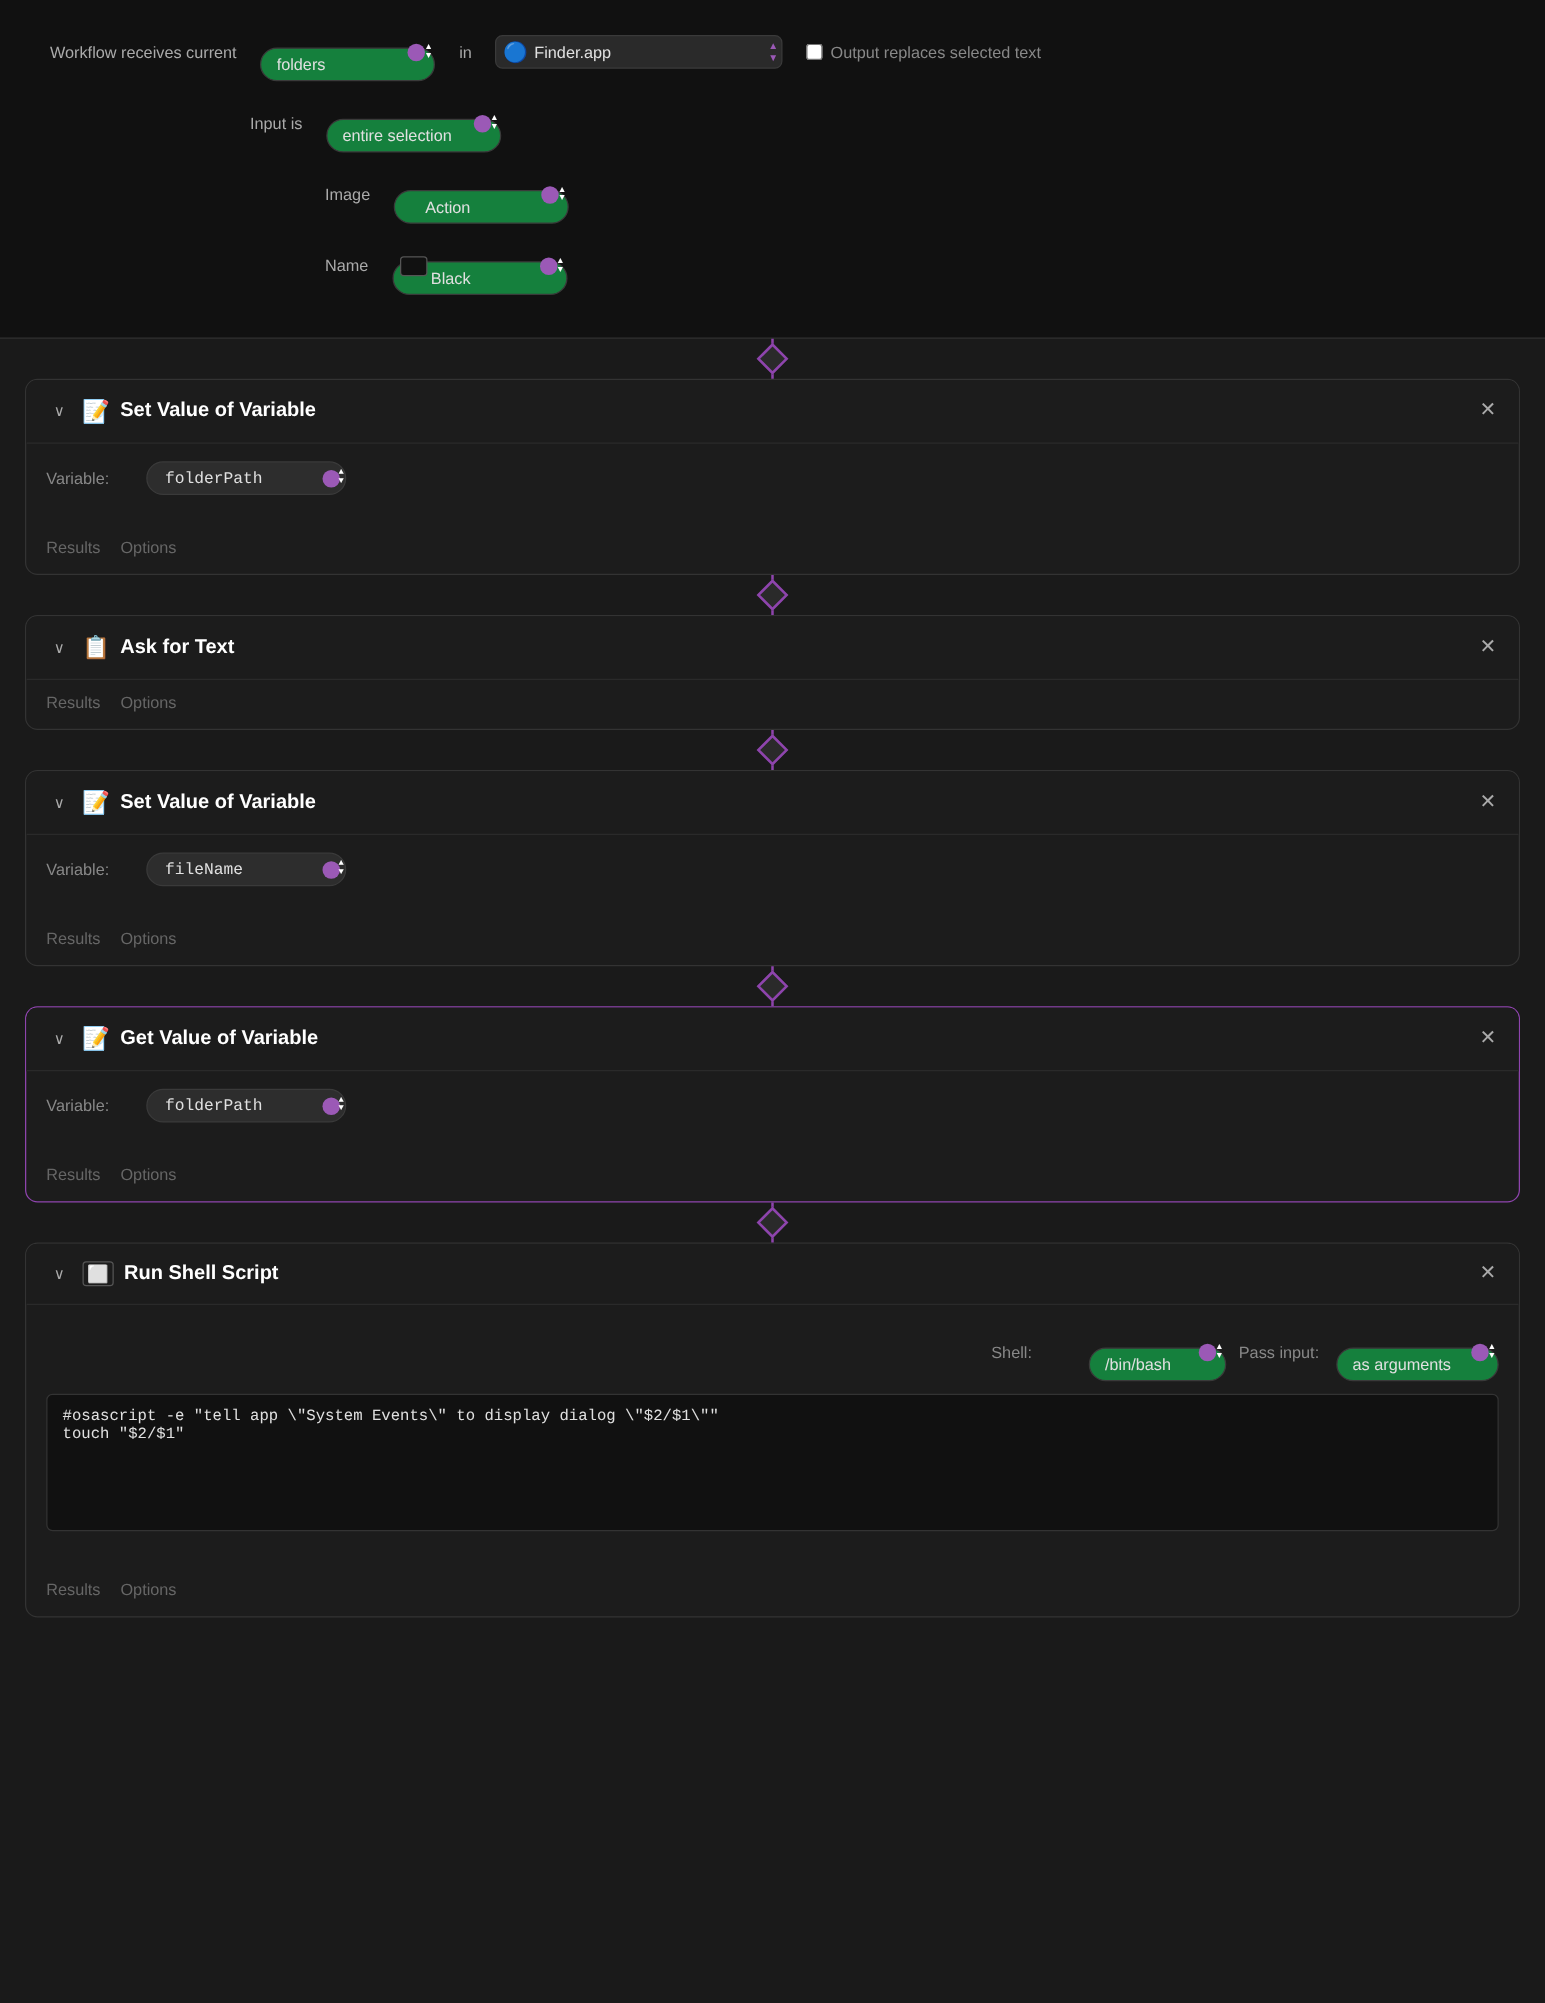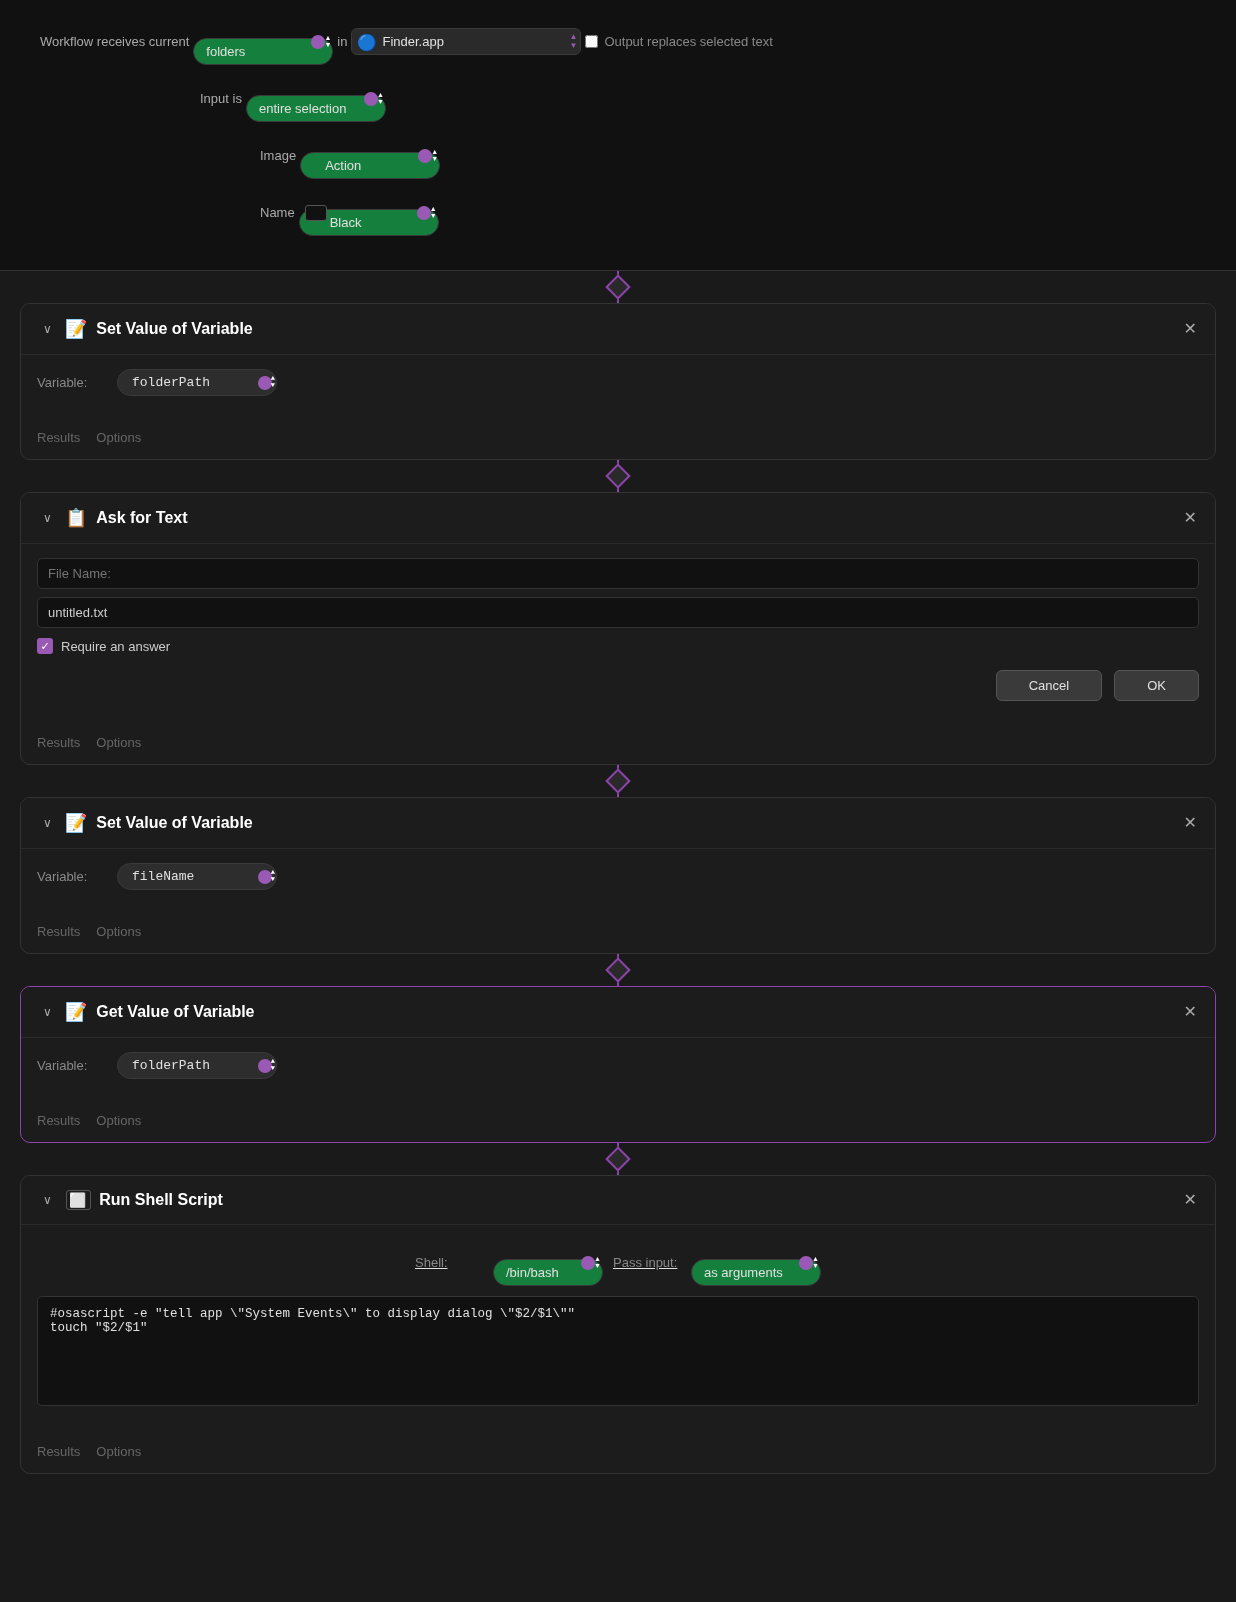--- a/index.html
+++ b/index.html
@@ -14,21 +14,21 @@
     
     .top-section {
       background: #111;
       padding: 18px 40px 24px 40px;
       border-bottom: 1px solid #333;
     }
     .top-row {
       display: flex;
       align-items: center;
       margin-bottom: 10px;
-      gap: 4px;
+      gap: 19px;
     }
     .top-label {
       color: #aaa;
       font-size: 13px;
       white-space: nowrap;
     }
     .pill-select {
       background: #15803d;
       border: 1px solid #3a3a3a;
       border-radius: 20px;
@@ -307,22 +307,21 @@
       padding: 7px 32px;
       cursor: pointer;
     }
 
     
     .shell-row {
       display: flex;
       align-items: center;
       gap: 10px;
       margin-bottom: 10px;
-      justify-content: center;
-      text-decoration: underline;
+      justify-content: flex-end;
     }
     .shell-left {
       display: flex;
       align-items: center;
       gap: 8px;
     }
     .shell-right {
       display: flex;
       align-items: center;
       gap: 8px;
@@ -478,32 +477,20 @@
   <div class="v-line"></div>
   <div class="diamond"></div>
 </div>
 
 <div class="card">
   <div class="card-header">
     <button class="collapse-btn">∨</button>
     <span class="card-header-icon">📋</span>
     <span class="card-title">Ask for Text</span>
     <button class="close-btn">✕</button>
-  </div>
-  <div class="card-body">
-    <input class="text-input-field" type="text" readonly="" placeholder="File Name:" style="">
-    <input class="text-value-field" type="text" value="untitled.txt" style="">
-    <div class="require-row">
-      <div class="require-checkbox">✓</div>
-      <span class="require-label">Require an answer</span>
-    </div>
-    <div class="dialog-buttons">
-      <button class="dialog-btn">Cancel</button>
-      <button class="dialog-btn">OK</button>
-    </div>
   </div>
   <div class="card-footer">
     <span class="footer-tab">Results</span>
     <span class="footer-tab">Options</span>
   </div>
 </div>
 
 <div class="conn-wrap">
   <div class="v-line"></div>
   <div class="diamond"></div>

